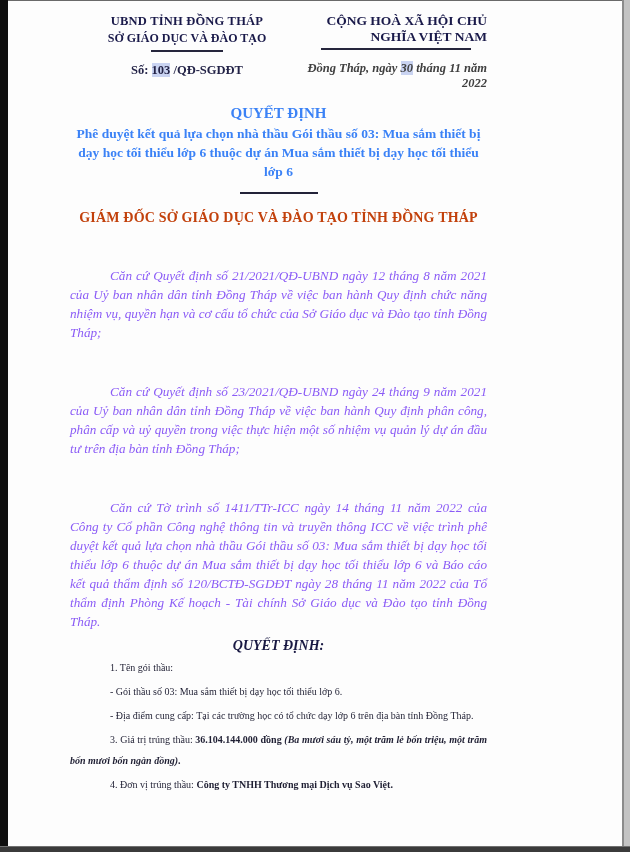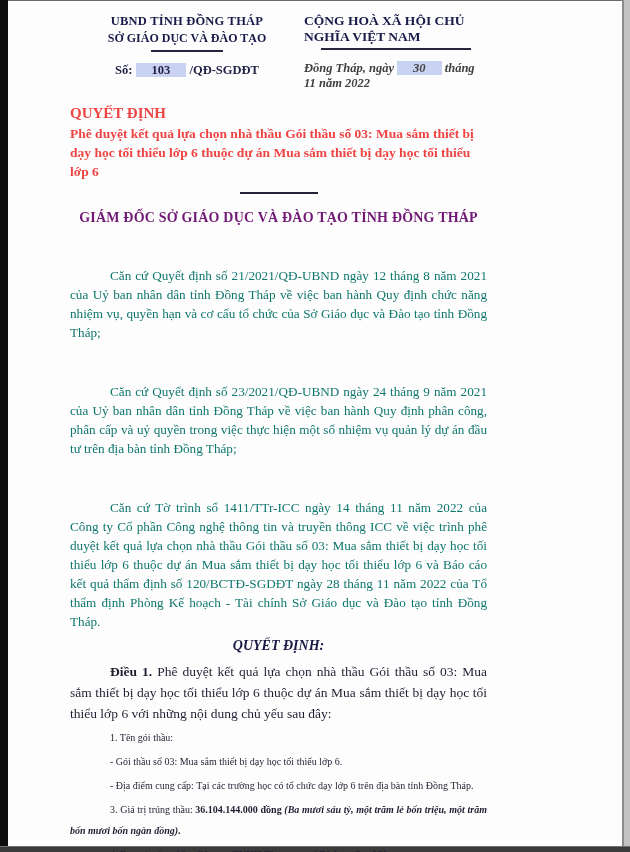--- a/index.html
+++ b/index.html
@@ -18,43 +18,43 @@
   .frame-bottom { position:absolute; bottom:0; left:0; width:100%; height:6px; background:#3b3b3b; border-top:1px solid #707070; }
 
   .content {
     position:absolute; left:8px; top:0; width:534px; height:846px;
     padding:13px 55px 0 62px;
   }
 
   
   .header-row { display:flex; }
   .header-left  { width:234px; text-align:center; color:#1a1a4a; }
-  .header-right { flex:1; text-align:left; color:#1a1a4a; }
+  .header-right { flex:1; text-align:right; color:#1a1a4a; }
   .org-parent   { font-size:12.5px; font-weight:bold; line-height:16px; letter-spacing:.2px; }
   .org-name     { font-size:12px; font-weight:bold; line-height:18px; }
   .rule-left  { width:72px;  height:2px; background:#26263d; margin:3px auto 0; }
   .rule-right { width:150px; height:2px; background:#26263d; margin:3px auto 0; }
   .national-1 { font-size:13.5px; font-weight:bold; line-height:16px; }
   .national-2 { font-size:13.5px; font-weight:bold; line-height:18px; }
   .doc-no   { margin-top:11px; font-size:12.5px; font-weight:bold; color:#232347; }
   .date-line{ margin-top:11px; font-size:12.5px; font-weight:bold; font-style:italic; color:#404040; }
-  .hl { background:#c9d3f1; padding:0 16px; }
+  .hl { background:#c9d3f1; padding:0 0; }
 
   
-  .title-block { margin-top:13px; text-align:left; color:#ef4444; }
+  .title-block { margin-top:13px; text-align:center; color:#3b82f6; }
   .title-main  { font-size:15px; font-weight:bold; line-height:19px; }
   .title-sub   { font-size:13.5px; font-weight:bold; line-height:19px; max-width:492px; margin:1px auto 0; }
   .divider { width:78px; height:2px; background:#222238; margin:11px auto 0; }
-  .authority { margin-top:16px; text-align:center; font-size:14px; font-weight:bold; color:#701a75; letter-spacing:.2px; }
+  .authority { margin-top:16px; text-align:center; font-size:14px; font-weight:bold; color:#c2410c; letter-spacing:.2px; }
 
   
   .recitals { margin-top:22px; }
   .recital {
-    font-size:13.2px; line-height:19px;
-    text-align:justify; text-indent:40px; margin-bottom:3px; color:#0f766e;margin-top:40px;
+    font-style:italic; font-size:13.2px; line-height:19px;
+    text-align:justify; text-indent:40px; margin-bottom:3px; color:#8b5cf6;margin-top:40px;
   }
   .decision-heading { margin-top:7px; text-align:center; font-size:14px; font-weight:bold; color:#191943;font-style:italic; }
 
   
   .article { margin-top:7px; font-size:13.5px; line-height:21px; text-align:justify; text-indent:40px; }
   .article-label { font-weight:bold; }
   .detail { margin-top:3px; font-size:10px; line-height:21px; text-align:justify; text-indent:40px; }
   .bold { font-weight:bold; }
   .bold-italic { font-weight:bold; font-style:italic; }
 </style>
@@ -101,21 +101,20 @@
     <div class="authority">GIÁM ĐỐC SỞ GIÁO DỤC VÀ ĐÀO TẠO TỈNH ĐỒNG THÁP</div>
 
     <div class="recitals">
       <p class="recital">Căn cứ Quyết định số 21/2021/QĐ-UBND ngày 12 tháng 8 năm 2021 của Uỷ ban nhân dân tỉnh Đồng Tháp về việc ban hành Quy định chức năng nhiệm vụ, quyền hạn và cơ cấu tổ chức của Sở Giáo dục và Đào tạo tỉnh Đồng Tháp;</p>
       <p class="recital">Căn cứ Quyết định số 23/2021/QĐ-UBND ngày 24 tháng 9 năm 2021 của Uỷ ban nhân dân tỉnh Đồng Tháp về việc ban hành Quy định phân công, phân cấp và uỷ quyền trong việc thực hiện một số nhiệm vụ quản lý dự án đầu tư trên địa bàn tỉnh Đồng Tháp;</p>
       <p class="recital">Căn cứ Tờ trình số 1411/TTr-ICC ngày 14 tháng 11 năm 2022 của Công ty Cổ phần Công nghệ thông tin và truyền thông ICC về việc trình phê duyệt kết quả lựa chọn nhà thầu Gói thầu số 03: Mua sắm thiết bị dạy học tối thiểu lớp 6 thuộc dự án Mua sắm thiết bị dạy học tối thiểu lớp 6 và Báo cáo kết quả thẩm định số 120/BCTĐ-SGDĐT ngày 28 tháng 11 năm 2022 của Tổ thẩm định Phòng Kế hoạch - Tài chính Sở Giáo dục và Đào tạo tỉnh Đồng Tháp.</p>
     </div>
 
     <div class="decision-heading">QUYẾT ĐỊNH:</div>
 
-    <p class="article"><span class="article-label">Điều 1.</span><span> Phê duyệt kết quả lựa chọn nhà thầu Gói thầu số 03: Mua sắm thiết bị dạy học tối thiểu lớp 6 thuộc dự án Mua sắm thiết bị dạy học tối thiểu lớp 6 với những nội dung chủ yếu sau đây:</span></p>
 
     <p class="detail">1. Tên gói thầu:</p>
     <p class="detail">- Gói thầu số 03: Mua sắm thiết bị dạy học tối thiểu lớp 6.</p>
     <p class="detail">- Địa điểm cung cấp: Tại các trường học có tổ chức dạy lớp 6 trên địa bàn tỉnh Đồng Tháp.</p>
 
     <p class="detail"><span>3. Giá trị trúng thầu: </span><span class="bold">36.104.144.000 đồng </span><span class="bold-italic">(Ba mươi sáu tỷ, một trăm lẻ bốn triệu, một trăm bốn mươi bốn ngàn đồng)</span><span class="bold">.</span></p>
 
 
     <p class="detail"><span>4. Đơn vị trúng thầu: </span><span class="bold">Công ty TNHH Thương mại Dịch vụ Sao Việt.</span></p>
 

